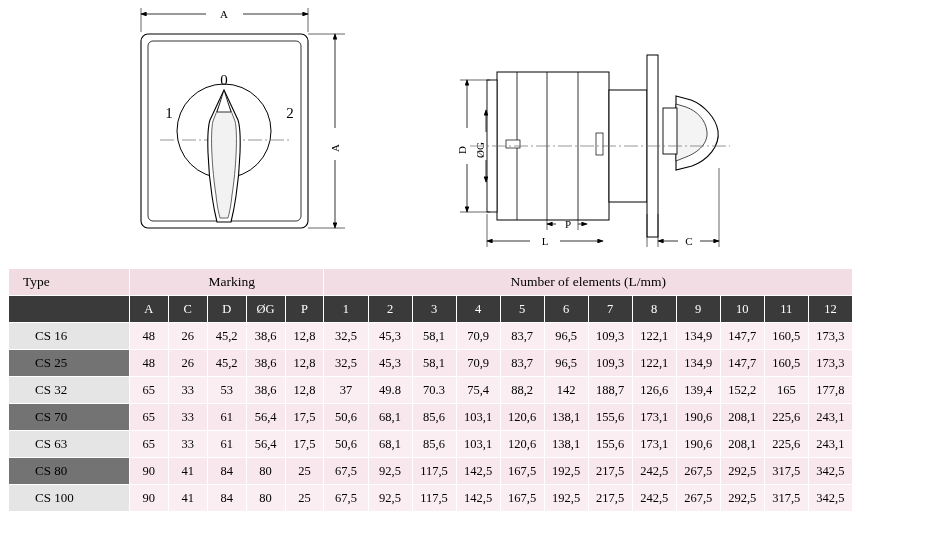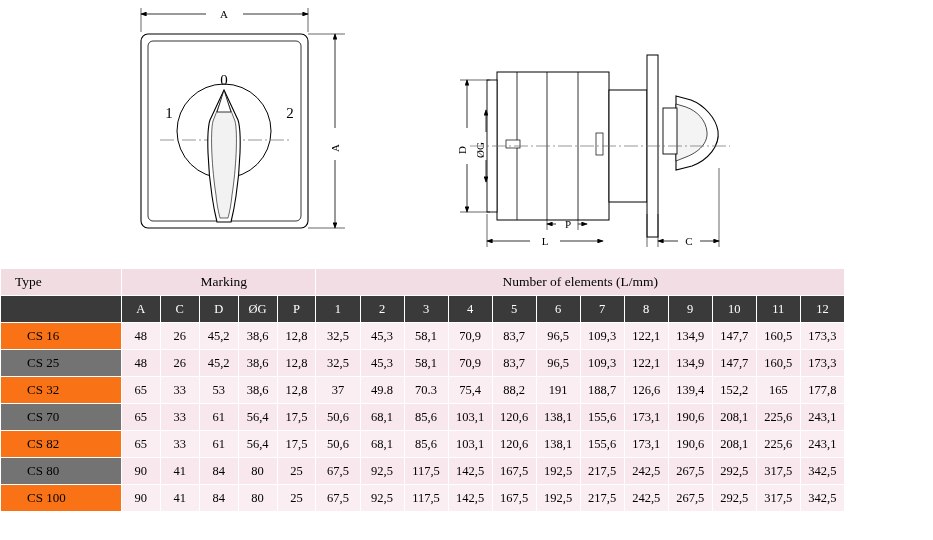--- a/index.html
+++ b/index.html
@@ -21,21 +21,21 @@
     position: absolute;
     left: 0;
     top: 0;
     width: 933px;
     height: 262px;
   }
 
   
   #spec-table-wrap {
     position: absolute;
-    left: 0;
+    left: 8px;
     top: 268px;
     width: 845px;
   }
   table.spec {
     border-collapse: collapse;
     width: 845px;
     font-family: "Liberation Serif", serif;
     font-size: 12.5px;
   }
   table.spec td, table.spec th {
@@ -73,21 +73,21 @@
     border: 1px solid #ffffff;
   }
   .hdr2 td.blank-type {
     background: #3a3a3a;
   }
   
   tbody tr td {
     background: #fbeef2;
   }
   tbody tr td.type {
-    background: #f97316;
+    background: #e5e5e5;
     text-align: left;
     padding-left: 26px;
     font-size: 13px;
   }
   tbody tr.alt td {
     background: #f8e7ed;
   }
   tbody tr.alt td.type {
     background: #737373;
   }
@@ -303,21 +303,21 @@
         <td>65</td>
         <td>33</td>
         <td>53</td>
         <td>38,6</td>
         <td>12,8</td>
         <td>37</td>
         <td>49.8</td>
         <td>70.3</td>
         <td>75,4</td>
         <td>88,2</td>
-        <td>191</td>
+        <td>142</td>
         <td>188,7</td>
         <td>126,6</td>
         <td>139,4</td>
         <td>152,2</td>
         <td>165</td>
         <td>177,8</td>
       </tr>
 
       <tr class="alt">
         <td class="type">CS 70</td>
@@ -334,21 +334,21 @@
         <td>138,1</td>
         <td>155,6</td>
         <td>173,1</td>
         <td>190,6</td>
         <td>208,1</td>
         <td>225,6</td>
         <td>243,1</td>
       </tr>
 
       <tr>
-        <td class="type">CS 82</td>
+        <td class="type">CS 63</td>
         <td>65</td>
         <td>33</td>
         <td>61</td>
         <td>56,4</td>
         <td>17,5</td>
         <td>50,6</td>
         <td>68,1</td>
         <td>85,6</td>
         <td>103,1</td>
         <td>120,6</td>

